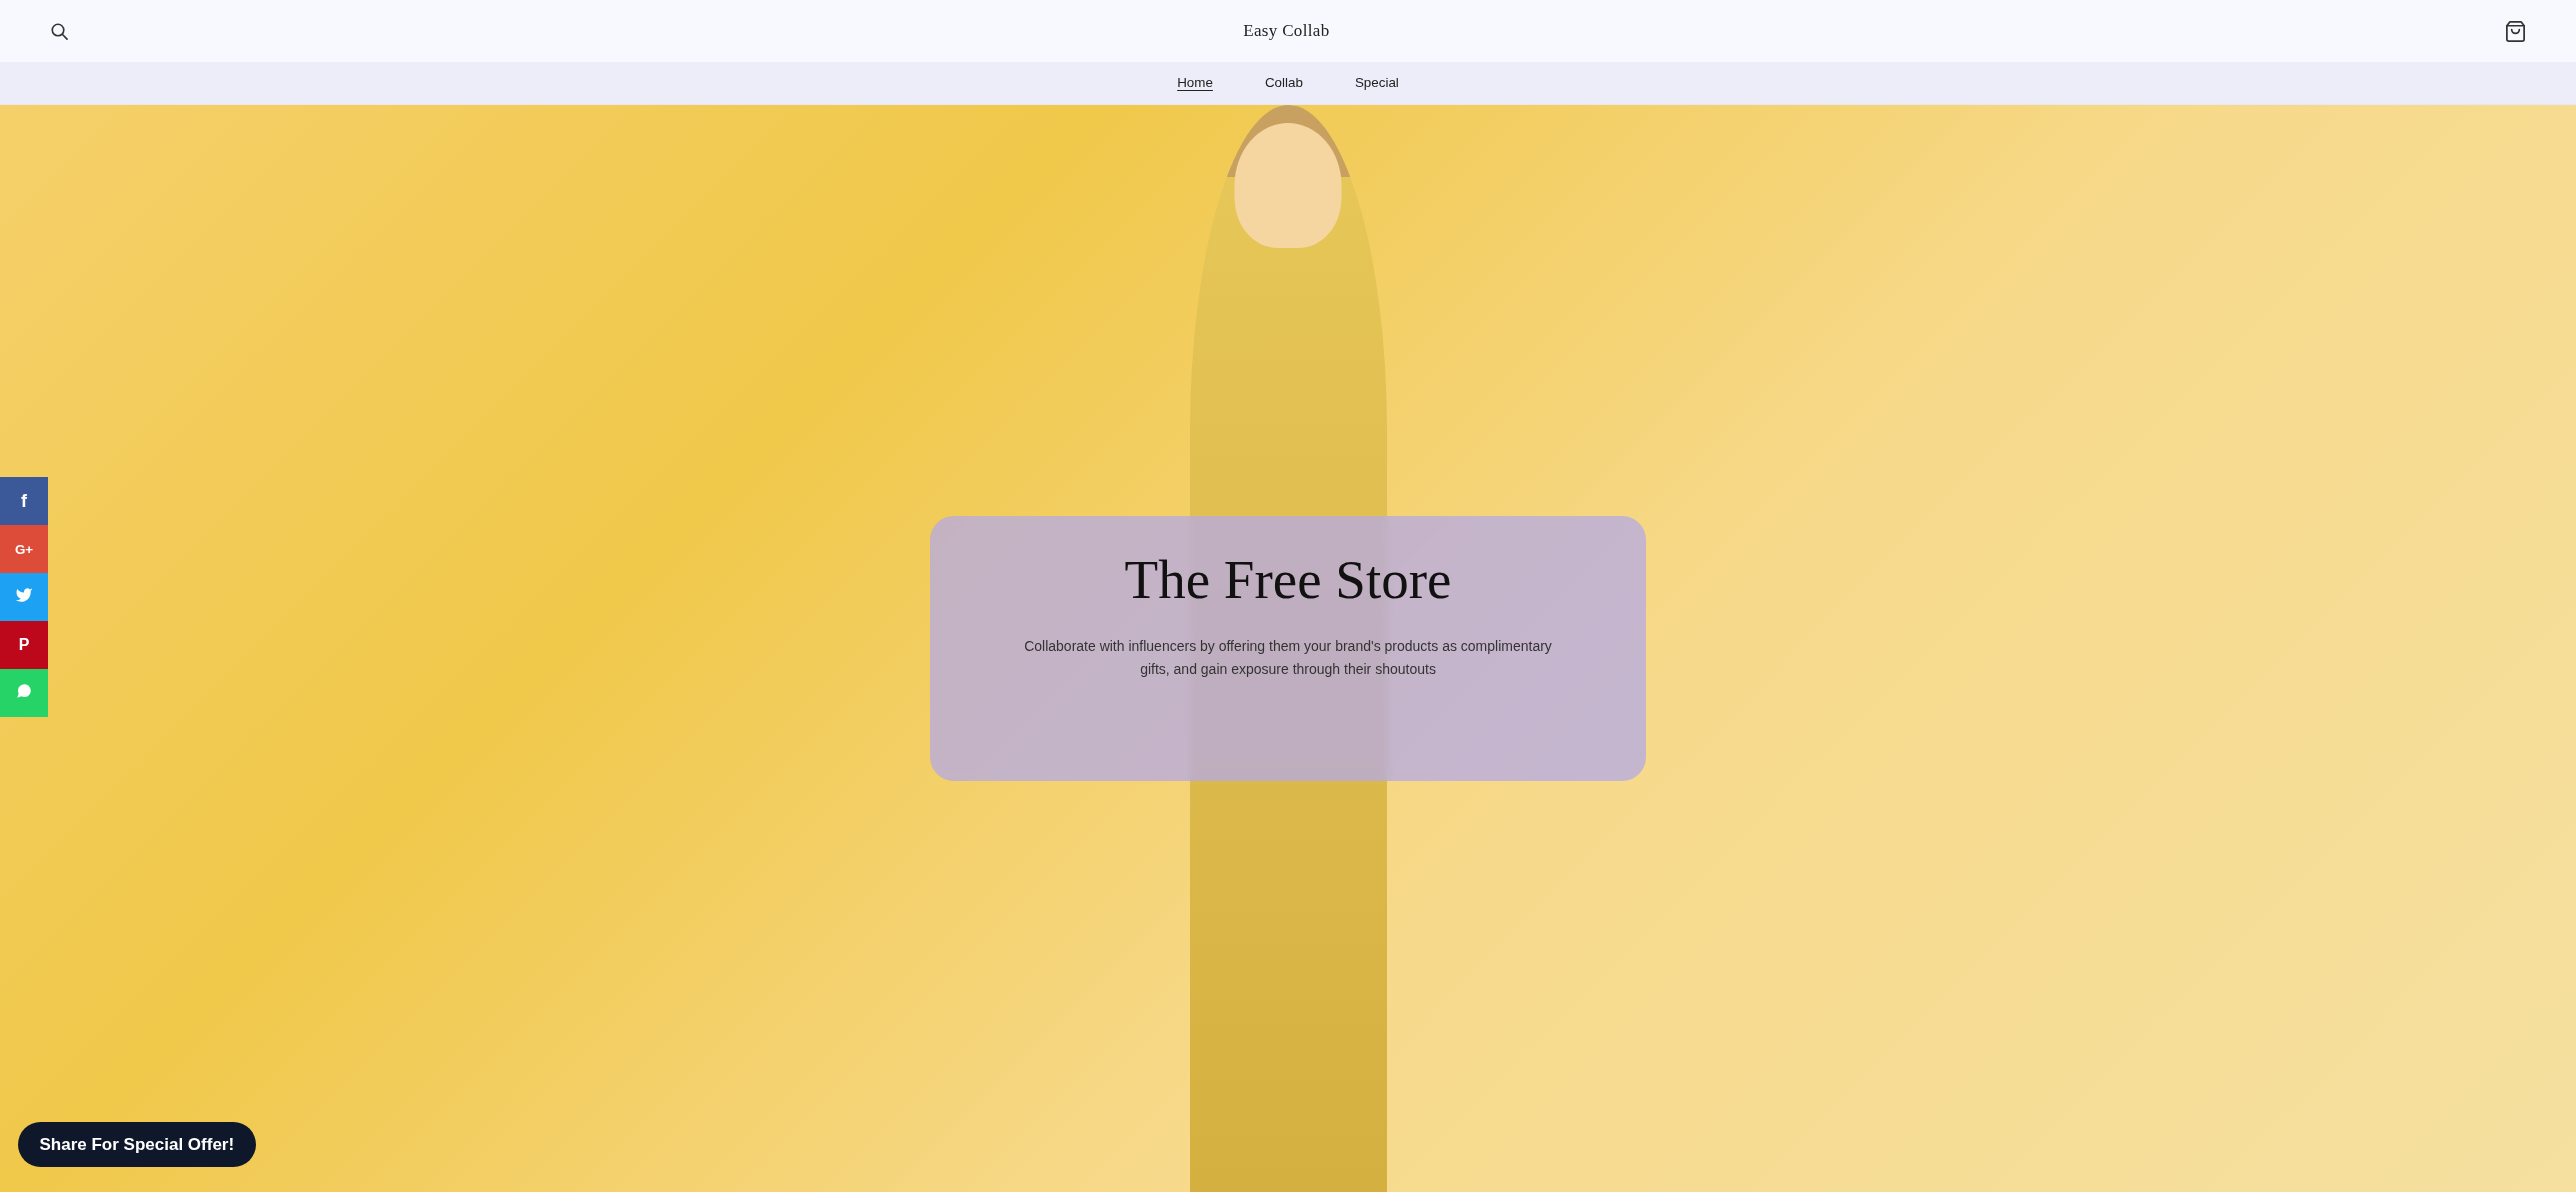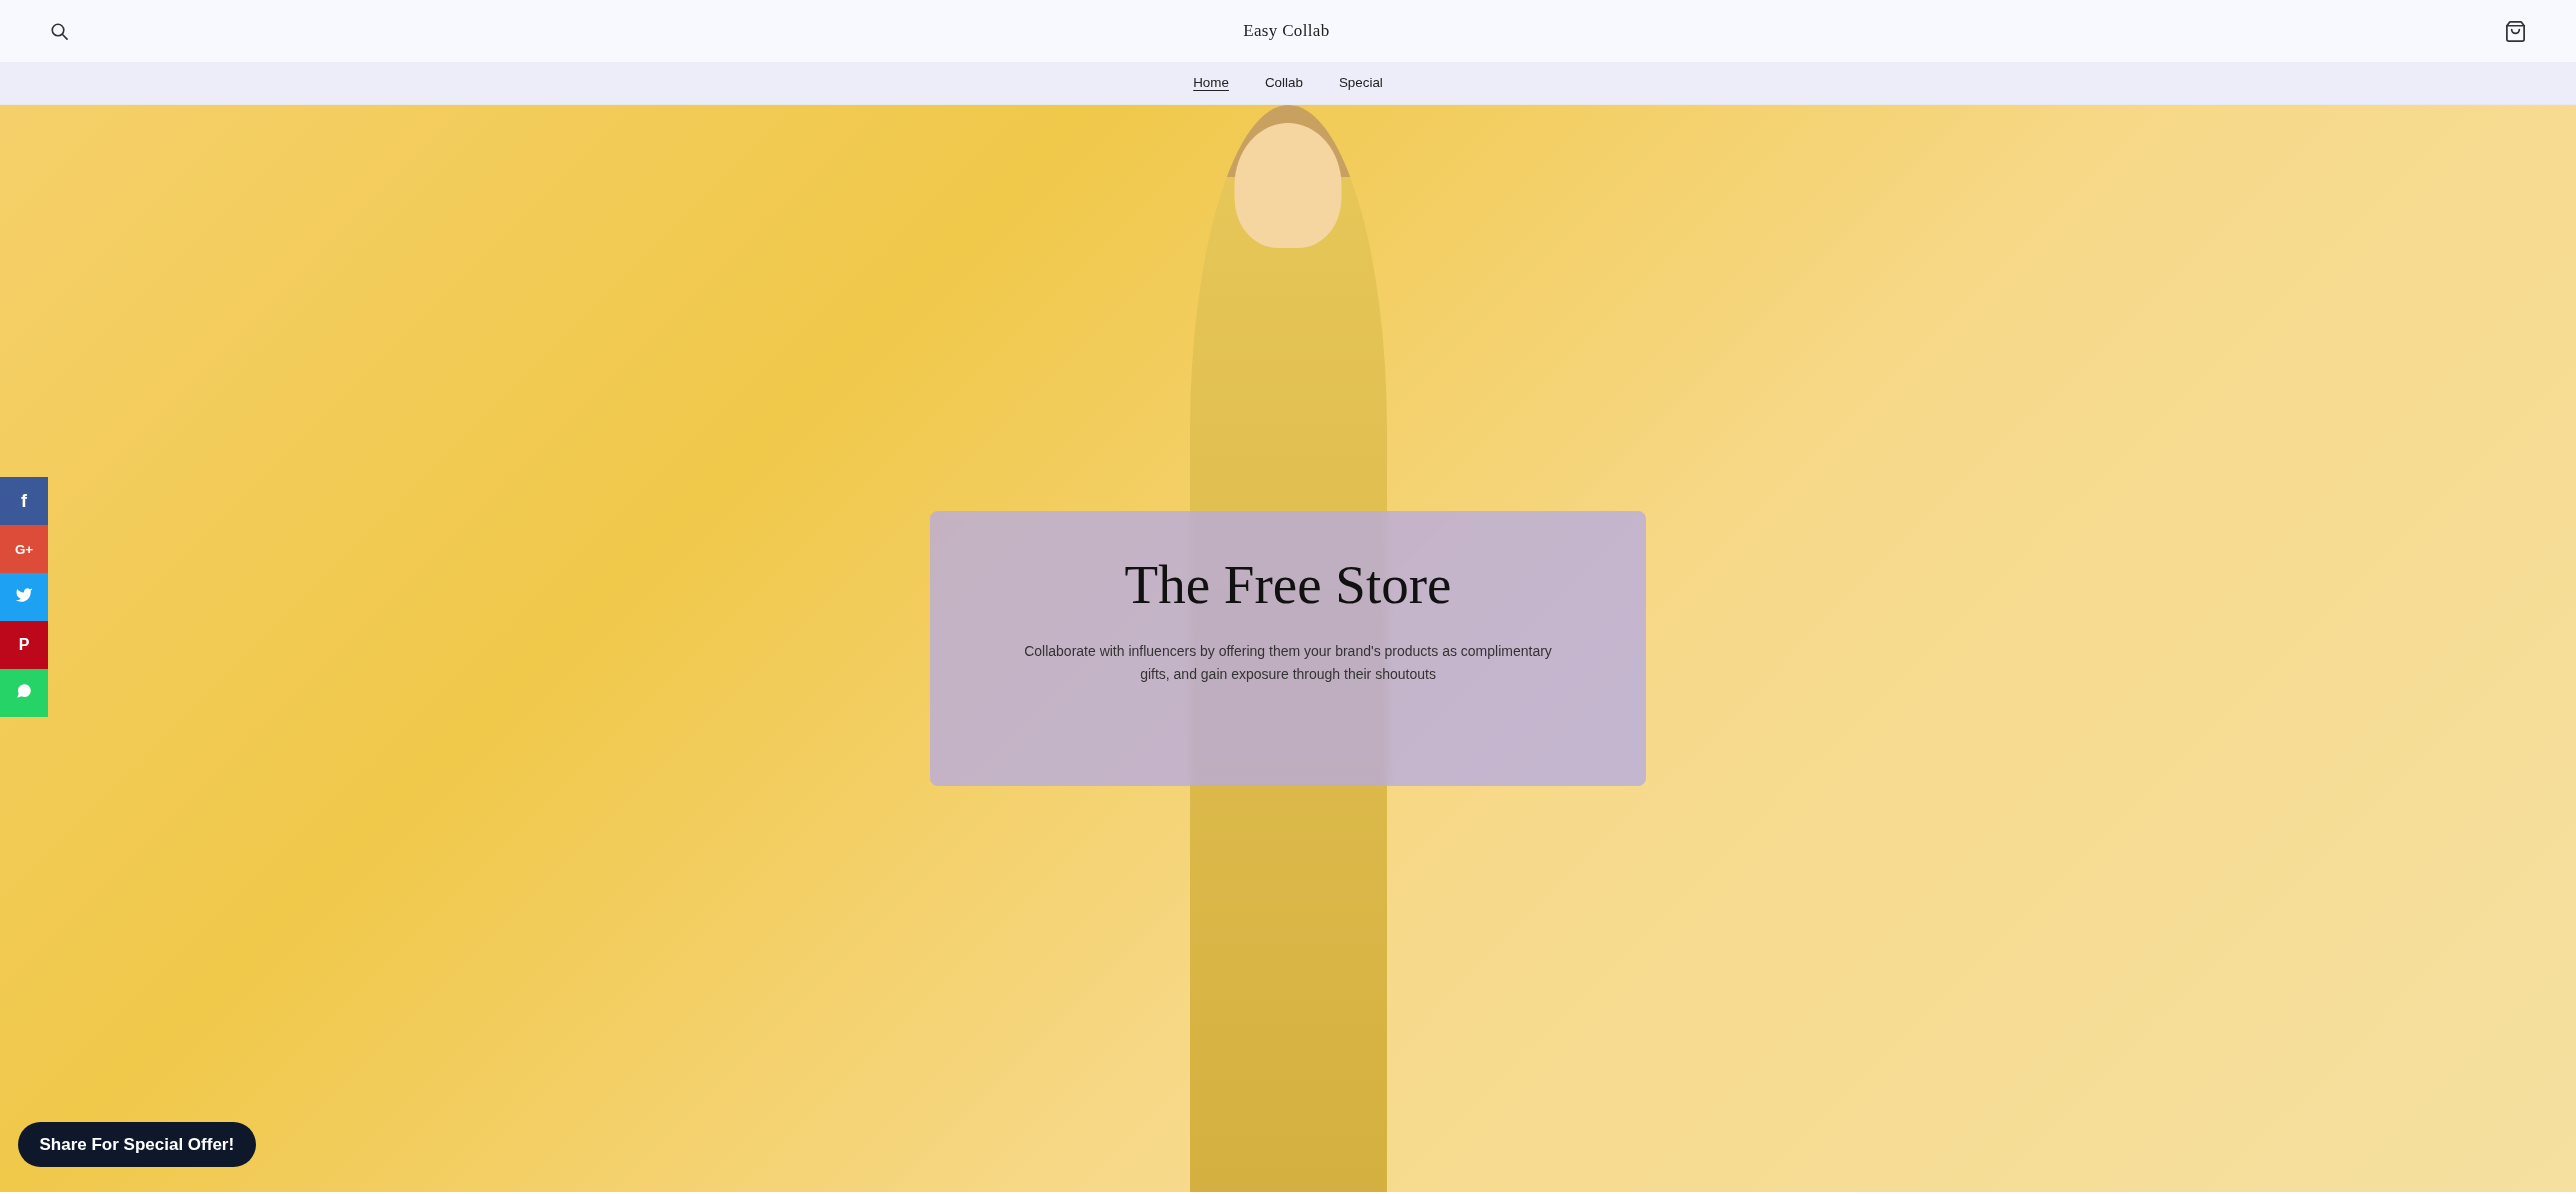--- a/index.html
+++ b/index.html
@@ -43,21 +43,21 @@
       font-weight: 400;
       letter-spacing: 0.02em;
       color: #222;
       font-family: Georgia, serif;
     }
 
     .header-nav {
       background: #ecedf8;
       display: flex;
       justify-content: center;
-      gap: 36px;
+      gap: 52px;
       padding: 12.5px 0;
     }
 
     .nav-link {
       font-size: 13.4px;
       color: #222;
       text-decoration: none;
       padding-bottom: 1.8px;
     }
 
@@ -122,22 +122,22 @@
       left: 50%;
       transform: translateX(-50%);
     }
 
     
     .hero-card {
       position: relative;
       z-index: 5;
       background: rgba(180, 170, 230, 0.75);
       backdrop-filter: blur(3.6px);
-      border-radius: 8px;
-      padding: 44px 54px 63px;
+      border-radius: 24px;
+      padding: 34px 54px 63px;
       max-width: 716px;
       width: 75%;
       text-align: center;
       margin: 0 auto;
     }
 
     .hero-card-title {
       font-size: 55px;
       font-weight: 400;
       font-family: Georgia, 'Times New Roman', serif;

